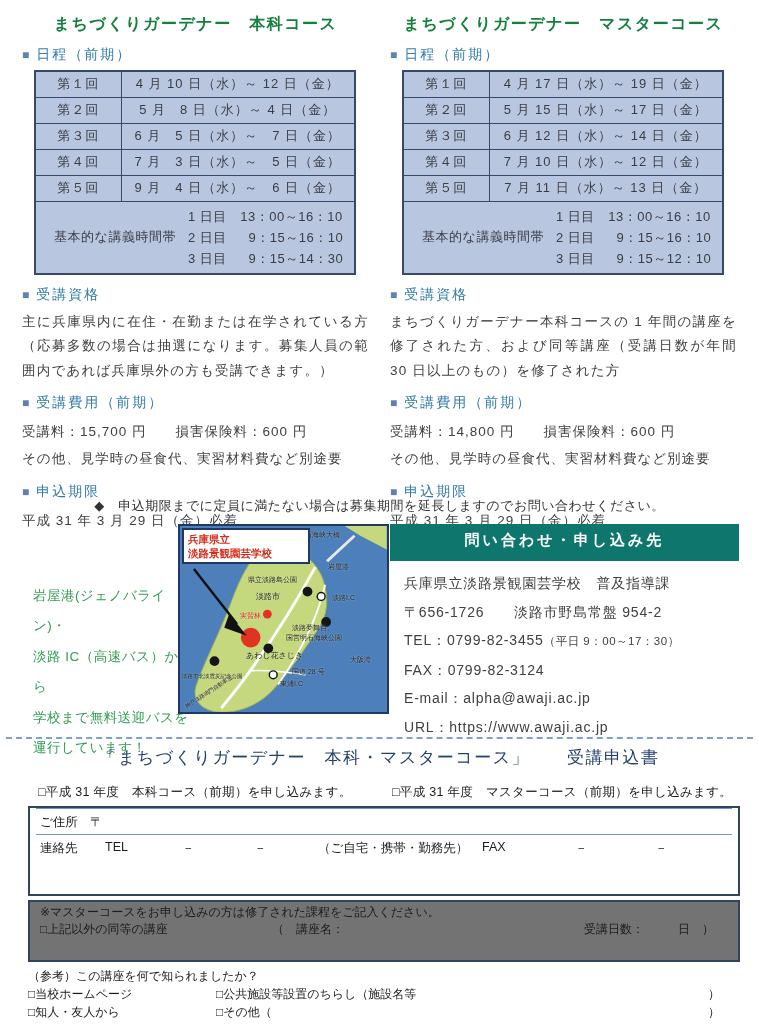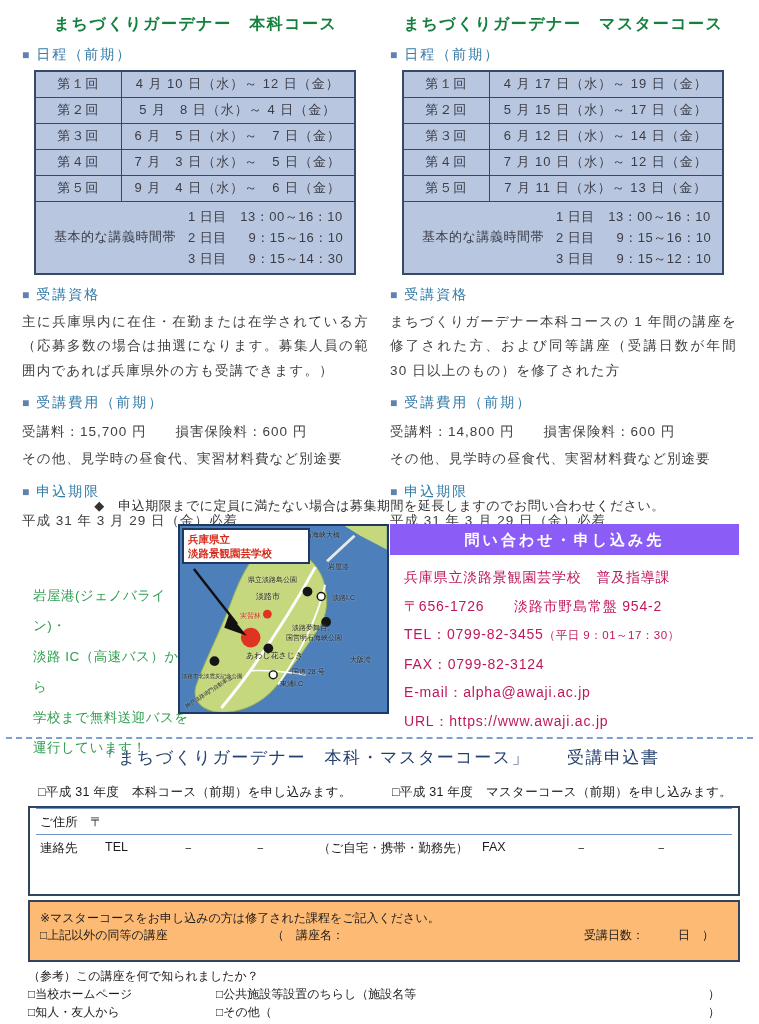--- a/index.html
+++ b/index.html
@@ -30,37 +30,37 @@
   
   .access { position:absolute; left:22px; top:581px; width:156px; font-size:13.5px; color:#2f9e4f; line-height:2.25; letter-spacing:0.5px;margin-left:11px; }
   .mapbox { position:absolute; left:178px; top:524px; width:211px; height:190px; border:2px solid #1f3864; background:#4d80ba; }
   .mapbox svg { position:absolute; left:0; top:0; }
   .map-school-label { position:absolute; left:2px; top:2px; width:128px; background:#fff; border:2px solid #1f3864; padding:2px 4px; color:#d62b1b; font-weight:bold; font-size:10.5px; line-height:1.35; z-index:3; }
   .map-lbl { position:absolute; font-size:7px; color:#222; white-space:nowrap; pointer-events:none; z-index:2; text-shadow:0 0 2px rgba(255,255,255,.6); }
   .map-lbl.red { color:#d62b1b; }
   .map-lbl.xs { font-size:5.5px; }
   .map-lbl.rot { transform:rotate(-33deg); transform-origin:left top; }
   .contact { position:absolute; left:390px; top:524px; width:349px; }
-  .contact-header { height:31px; background:#8b5cf6; color:#fff; font-weight:bold; font-size:15px; letter-spacing:3px; text-align:center; line-height:31px; }
+  .contact-header { height:37px; background:#0f766e; color:#fff; font-weight:bold; font-size:15px; letter-spacing:3px; text-align:center; line-height:31px; }
   .contact-body { padding:8px 0 0 14px; }
-  .c-line { font-size:14px; color:#be185d; letter-spacing:0.8px; line-height:28.5px; white-space:nowrap; }
+  .c-line { font-size:14px; color:#404040; letter-spacing:0.8px; line-height:28.5px; white-space:nowrap; }
   .c-small { font-size:11.5px; letter-spacing:0.5px; }
   
   .dotted { position:absolute; top:737px; left:6px; width:747px; border-top:2px dashed #7aa0d4; }
   .form-title { position:absolute; top:746px; left:0; width:759px; text-align:center; font-size:17px; color:#24406e; letter-spacing:1.5px; }
   .apply-line { position:absolute; top:784px; left:0; width:759px; font-size:12.5px; color:#1a1a1a; }
   .apply-line span { position:absolute; white-space:nowrap; letter-spacing:0.3px; }
   .box1 { position:absolute; left:28px; top:806px; width:712px; height:90px; border:2px solid #31445f; background:#fff; }
   .b1-row { position:relative; }
   .b1-row1 { height:34px; } .b1-row2 { height:25px; } .b1-row3 { height:25px; }
   .b1-sep { border-top:1px solid #6f96c9; margin:0 6px; }
   .box1 span { position:absolute; white-space:nowrap; color:#1c1c1c; }
   .f13 { font-size:12.5px; }
   .f8 { font-size:8px; letter-spacing:2px; color:#333; }
-  .box2 { position:absolute; left:28px; top:900px; width:712px; height:62px; border:2px solid #31445f; background:#fdba74; padding:8px 10px; font-size:12px; color:#1c1c1c; }
+  .box2 { position:absolute; left:28px; top:900px; width:712px; height:62px; border:2px solid #31445f; background:#737373; padding:2px 10px; font-size:12px; color:#1c1c1c; }
   .b2-line { line-height:17px; white-space:nowrap; }
   .b2-flex { display:flex; line-height:17px; }
   .b2-flex .w230 { width:232px; flex:none; white-space:nowrap; }
   .b2-flex .spacer { flex:1; }
   .b2-flex .unit { margin-left:34px; margin-right:14px; }
   .refsec { position:absolute; left:28px; top:967px; width:712px; font-size:12px; color:#1c1c1c; }
   .ref-head { line-height:18px; }
   .ref-row { display:flex; line-height:18px; }
   .ref-row .col1 { width:188px; flex:none; white-space:nowrap; }
   .ref-row .spacer { flex:1; }
@@ -212,21 +212,21 @@
   <span class="map-lbl xs" style="left:2px; top:147px">淡路市北淡震災記念公園</span>
   <span class="map-lbl" style="left:100px; top:153px">東浦I.C</span>
   <span class="map-lbl xs rot" style="left:4px; top:178px">神戸淡路鳴門自動車道</span>
 </div>
 
 <section class="contact">
   <div class="contact-header">問い合わせ・申し込み先</div>
   <div class="contact-body">
     <div class="c-line">兵庫県立淡路景観園芸学校　普及指導課</div>
     <div class="c-line">〒656-1726　　淡路市野島常盤 954-2</div>
-    <div class="c-line"><span>TEL：0799-82-3455</span><span class="c-small">（平日 9：01～17：30）</span></div>
+    <div class="c-line"><span>TEL：0799-82-3455</span><span class="c-small">（平日 9：00～17：30）</span></div>
     <div class="c-line">FAX：0799-82-3124</div>
     <div class="c-line">E-mail：alpha@awaji.ac.jp</div>
     <div class="c-line">URL：https://www.awaji.ac.jp</div>
   </div>
 </section>
 
 <div class="dotted"></div>
 
 <div class="form-title">「まちづくりガーデナー　本科・マスターコース」　　受講申込書</div>
 

